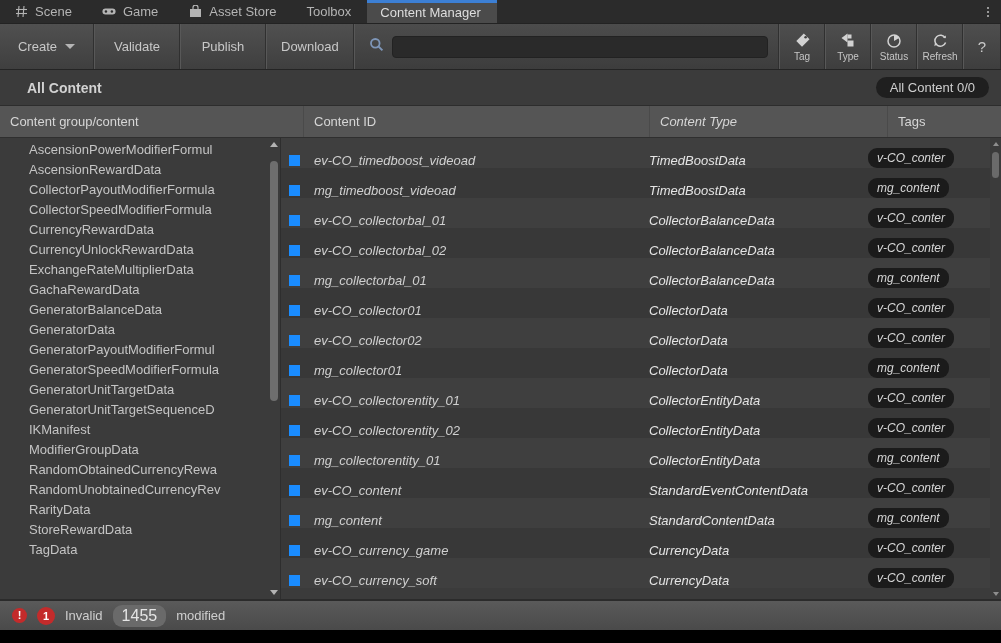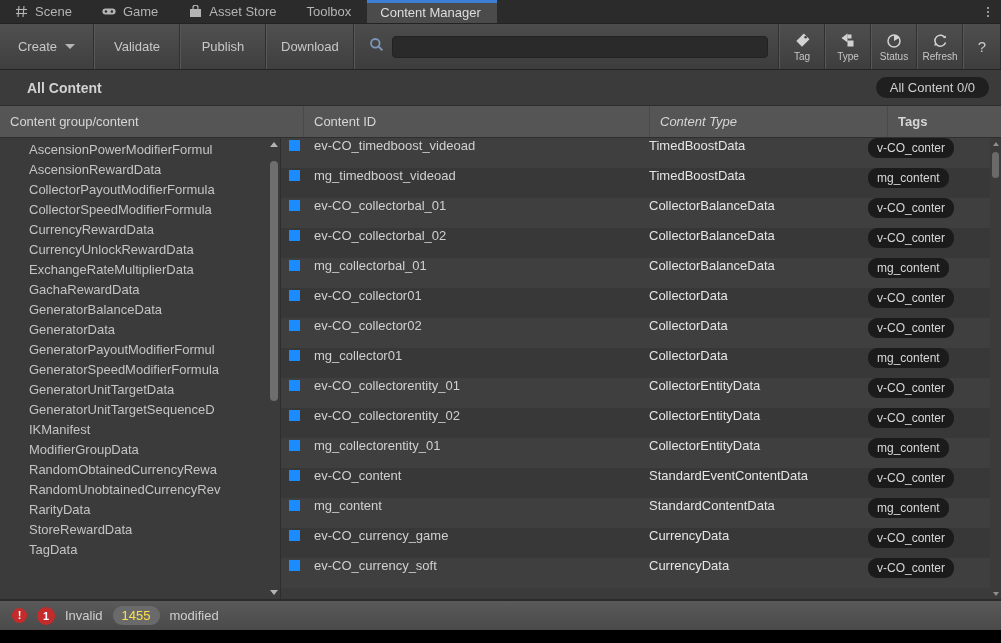--- a/index.html
+++ b/index.html
@@ -144,21 +144,21 @@
     height: 32px; flex: 0 0 32px;
     background: #555555;
     display: flex; align-items: center;
     border-bottom: 1px solid #2f2f2f;
     font-size: 13px; color: #d6d6d6;
   }
   .col-h { padding-left: 10px; border-right: 1px solid #4a4a4a; height: 100%; display:flex; align-items:center; overflow:hidden; white-space:nowrap;}
   .c-group { width: 304px; }
   .c-id    { width: 346px; }
   .c-type  { width: 238px; font-style: italic; }
-  .c-tags  { flex: 1; border-right: none; font-weight: bold; }
+  .c-tags  { flex: 1; border-right: none; }
 
   
   .body-area {
     flex: 1;
     display: flex;
     min-height: 0;
     background: #3b3b3b;
     border-bottom: 1px solid #2b2b2b;
   }
 
@@ -212,22 +212,23 @@
   .table-wrap {
     flex: 1;
     position: relative;
     overflow: hidden;
     background: #3b3b3b;
   }
   .rows { position: absolute; inset: 0; }
   .row {
     height: 30px;
     display: flex;
-    align-items: flex-start;
+    align-items: flex-end;
     background: #3f3f3f;
+    font-style: italic;
   }
   .row.alt { background: #383838; }
   .cell-id {
     width: 368px;
     display: flex; align-items: center; gap: 14px;
     padding-left: 8px;
     font-size: 13px;
     color: #d0d0d0;
     white-space: nowrap; overflow: hidden;
   }
@@ -295,21 +296,21 @@
     line-height: 1;
   }
   .err-count {
     width: 18px; height: 18px; border-radius: 50%;
     background: #c42b2b;
     color: #fff; font-size: 11px; font-weight: bold;
     display: flex; align-items: center; justify-content: center;
   }
   .status-text { font-size: 13px; color: #cfcfcf; }
   .status-num {
-    font-size: 13px; color: #fde047;
+    font-size: 16px; color: #e5e5e5;
     background: #6a6a6a;
     border-radius: 9px;
     padding: 2px 9px;
   }
   .bottom-black { height: 13px; flex: 0 0 13px; background: #000; }
 </style>
 </head>
 <body>
 
 <div id="app">

